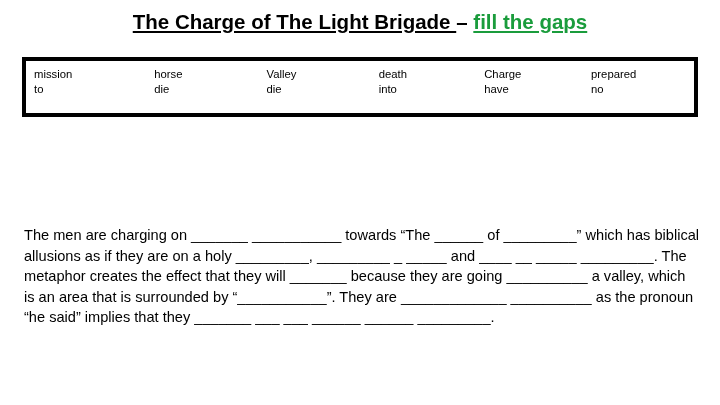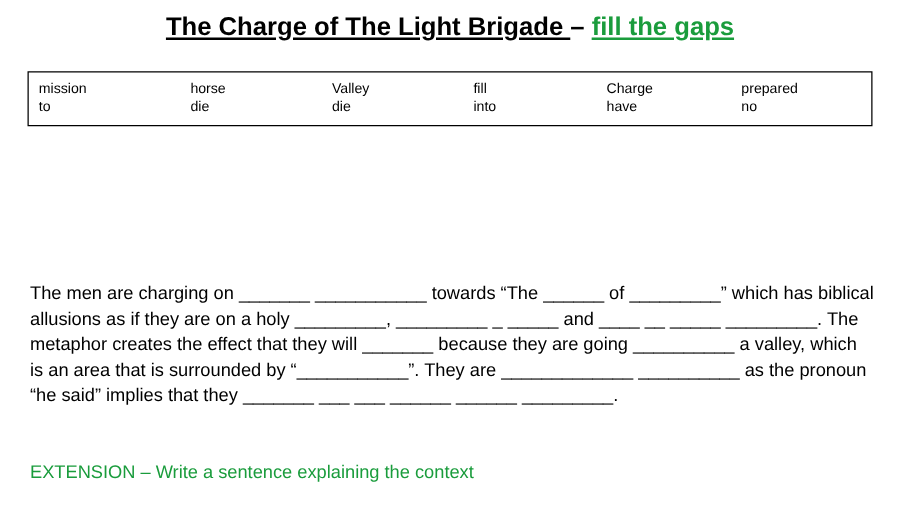--- a/index.html
+++ b/index.html
@@ -43,23 +43,23 @@
   .title-dash {
     color: #000000;
     text-decoration: none;
   }
   
   .wordbank {
     position: absolute;
     top: 57px;
     left: 22px;
     width: 676px;
-    border: 1px solid #000000;
+    border: 4px solid #000000;
     box-sizing: border-box;
-    padding: 6px 0 7px 0;
+    padding: 6px 0 17px 0;
   }
   .wordbank table {
     border-collapse: collapse;
     width: 100%;
     table-layout: fixed;
   }
   .wordbank td {
     font-size: 11.3px;
     line-height: 14.5px;
     padding: 0 0 0 8px;
@@ -116,34 +116,33 @@
           <col class="c2">
           <col class="c3">
           <col class="c4">
           <col class="c5">
       </colgroup>
       <tbody>
         <tr>
           <td>mission</td>
           <td>horse</td>
           <td>Valley</td>
-          <td>fill</td>
+          <td>death</td>
           <td>Charge</td>
           <td>prepared</td>
         </tr>
         <tr>
           <td>to</td>
           <td>die</td>
           <td>die</td>
           <td>into</td>
           <td>have</td>
           <td>no</td>
         </tr>
       </tbody>
     </table>
   </div>
 
 
   <div class="para para-main">The men are charging on _______ ___________ towards “The ______ of _________” which has biblical allusions as if they are on a holy _________, _________ _ _____ and ____ __ _____ _________. The metaphor creates the effect that they will _______ because they are going __________ a valley, which is an area that is surrounded by “___________”. They are _____________ __________ as the pronoun “he said” implies that they _______ ___ ___ ______ ______ _________.</div>
 
-  <div class="extension">EXTENSION – Write a sentence explaining the context</div>
 
 </div>
 
 </body></html>

